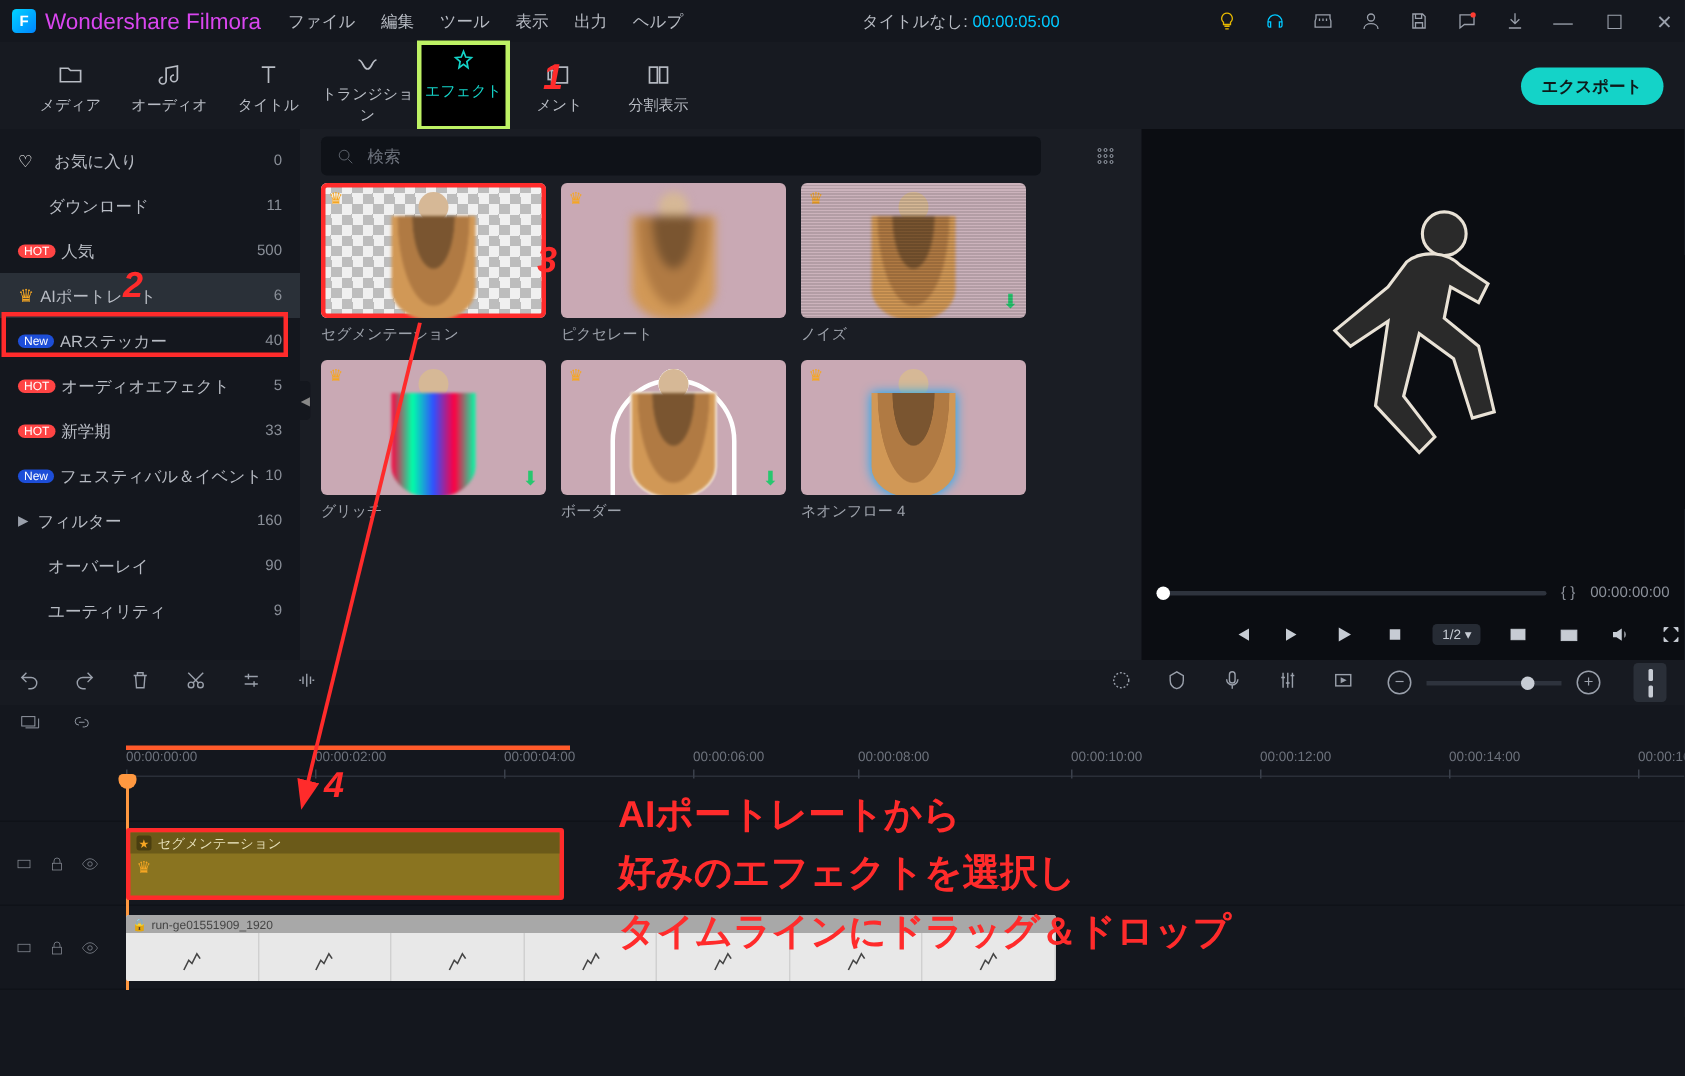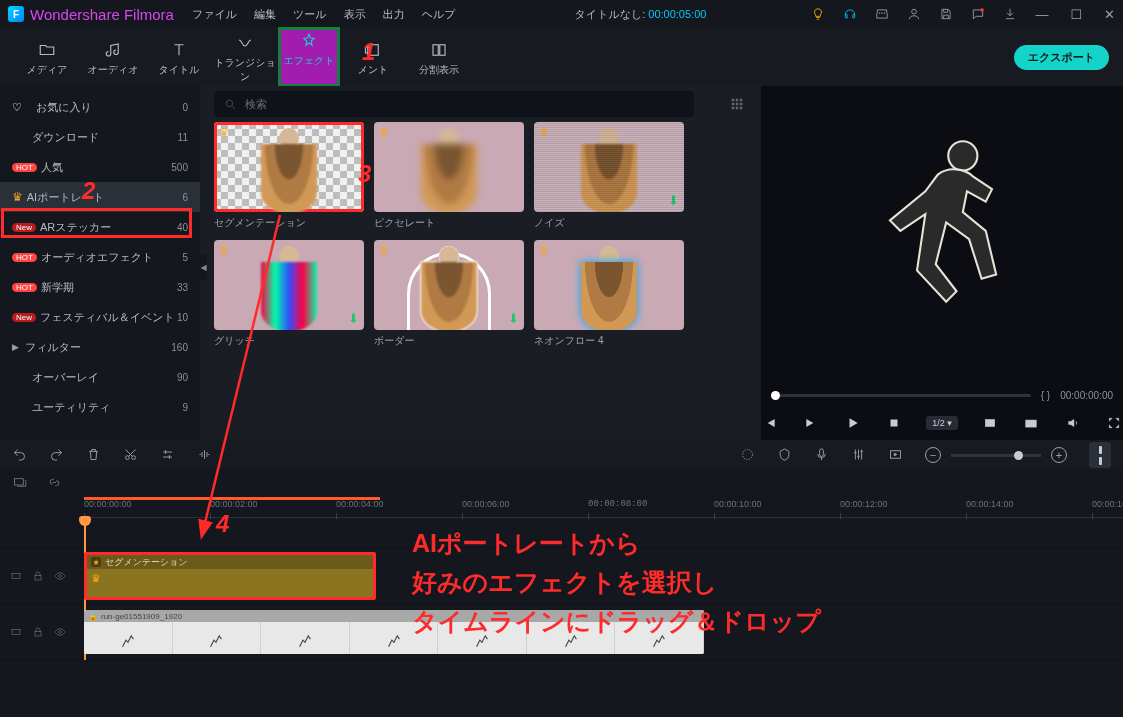--- a/index.html
+++ b/index.html
@@ -19,34 +19,34 @@
 .circ svg { stroke:#00c8ff;}
 .alert svg circle.dot{ fill:#ff3b30; stroke:none;}
 .winctl { display:flex; gap:22px; margin-left:18px;}
 .winctl span{ font-size:13px; color:#9aa0ab;}
 
 
 .tabbar { height:58px; display:flex; align-items:center; padding:0 14px; background:#171a21; gap:0;}
 .tab { width:66px; text-align:center; font-size:10px; color:#b8bcc4; padding-top:4px;}
 .tab .ticon { height:18px; display:flex; justify-content:center; align-items:center; margin-bottom:4px;}
 .tab .ticon svg{ width:18px;height:18px;stroke:#b8bcc4;fill:none;stroke-width:1.5;}
-.tab.sel { border:3px solid #15803d; background:#a21caf; padding-top:2px; height:60px; width:62px;}
+.tab.sel { border:3px solid #bef264; background:#000000; padding-top:2px; height:60px; width:62px;}
 .tab.sel, .tab.sel svg { color:#14d3c8; stroke:#14d3c8;}
 .tabbar-spacer{flex:1;}
 .export-btn{ background:#14d3c8; color:#0e1a1a; padding:5px 14px; border-radius:14px; font-size:11px; font-weight:700;}
 
 
 .main { display:flex; height:354px;}
 .sidebar { width:200px; background:#14171e; padding:6px 0; position:relative;}
 .srow { display:flex; align-items:center; padding:6px 12px; height:30px; font-size:11px;}
 .srow.sel { background:#2a3038;}
 .srow .sicn { width:20px; display:flex; align-items:center;}
 .srow .cnt { margin-left:auto; font-size:10px; color:#8a8f98;}
 .srow .hot { background:#ff4444; color:#fff; font-size:8px; padding:0 4px; border-radius:6px; margin-right:4px;}
-.srow .new { background:#b91c1c; color:#fff; font-size:8px; padding:0 4px; border-radius:6px; margin-right:4px;}
+.srow .new { background:#1d4ed8; color:#fff; font-size:8px; padding:0 4px; border-radius:6px; margin-right:4px;}
 .srow .crown { color:#f5a623; font-size:12px; margin-right:4px;}
 .srow .heart { color:#fff; font-size:11px; margin-right:4px;}
 .srow .tri { color:#9aa0ab; margin-right:6px; font-size:9px;}
 .sidebar-hl { position:absolute; border:3px solid #ff2b2b; left:1px; width:191px; height:30px; top:122px; pointer-events:none;}
 .stab{ position:absolute; right:-7px; top:168px; width:7px; height:26px; background:#14171e; border-radius:0 3px 3px 0; display:flex;align-items:center;justify-content:center; color:#888; font-size:8px;}
 
 
 .content { flex:1; background:#1a1d24; padding:0 0 0 14px;}
 .searchrow{ height:36px; display:flex; align-items:center; padding-right:16px;}
 .search{ flex:1; max-width:480px; background:#0f1218; border-radius:4px; height:26px; display:flex; align-items:center; padding:0 10px; color:#6d727c;}
@@ -73,21 +73,21 @@
 .thumb.noise::after{content:"";position:absolute;inset:0;background:repeating-linear-gradient(0deg,rgba(0,0,0,.12) 0 1px,transparent 1px 2px);}
 
 
 .preview { width:362px; background:#0b0d12; display:flex; flex-direction:column;}
 .viewer{ flex:1; display:flex; align-items:center; justify-content:center;}
 .runner{ width:210px;height:250px; position:relative;}
 .runner svg{width:100%;height:100%;}
 .pv-bar{ height:22px; display:flex; align-items:center; padding:0 10px; gap:10px; font-size:10px; color:#8d929c;}
 .slider{ flex:1; height:3px; background:#2e333d; border-radius:2px; position:relative;}
 .slider::before{content:"";position:absolute;left:0;top:-3px;width:9px;height:9px;background:#fff;border-radius:50%;}
-.pv-ctrl{ height:34px; display:flex; align-items:center; justify-content:space-between; gap:16px;}
+.pv-ctrl{ height:34px; display:flex; align-items:center; justify-content:flex-end; gap:16px;}
 .pv-ctrl .pc{ width:18px;height:18px;display:flex;align-items:center;justify-content:center;}
 .pv-ctrl svg{width:14px;height:14px;fill:#c7ccd4;}
 .pv-ctrl .pill{ font-size:9px; background:#262b34;border-radius:3px;padding:2px 6px;color:#c7ccd4;}
 
 
 .tl-tools{ height:30px; background:#171a21; display:flex; align-items:center; padding:0 12px; gap:22px;}
 .tl-tools svg{width:15px;height:15px;stroke:#9aa0ab;fill:none;stroke-width:1.5;}
 .tl-tools .sp{flex:1;}
 .zoom{display:flex;align-items:center;gap:10px;}
 .zoom .track{width:90px;height:3px;background:#2e333d;position:relative;}
@@ -493,21 +493,21 @@
     <span><svg viewBox="0 0 24 24">
           <path d="M9 15a4 4 0 0 1 0-8h2M15 9a4 4 0 0 1 0 8h-2M9 12h6"></path>
         </svg></span>
   </div>
   <div class="ruler" id="ruler">
     <div class="pr" id="rulerpr" style="width: 296px;"></div>
   <span class="tk" style="left: 0px;">00:00:00:00</span>
       <span class="tk" style="left: 126px;">00:00:02:00</span>
       <span class="tk" style="left: 252px;">00:00:04:00</span>
       <span class="tk" style="left: 378px;">00:00:06:00</span>
-      <span class="tk" style="left: 504px; font-family: Liberation Mono, monospace;">00:00:08:00</span>
+      <span class="tk" style="left: 488px;">00:00:08:00</span>
       <span class="tk" style="left: 630px; text-align: center;">00:00:10:00</span>
       <span class="tk" style="left: 756px;">00:00:12:00</span>
       <span class="tk" style="left: 882px;">00:00:14:00</span>
       <span class="tk" style="left: 1008px;">00:00:16:00</span>
     </div>
   <div class="tracks">
     <div class="play-cursor"></div>
     <div class="track-row slim">
       <div class="track-head"></div>
         <div class="track-body"></div>

